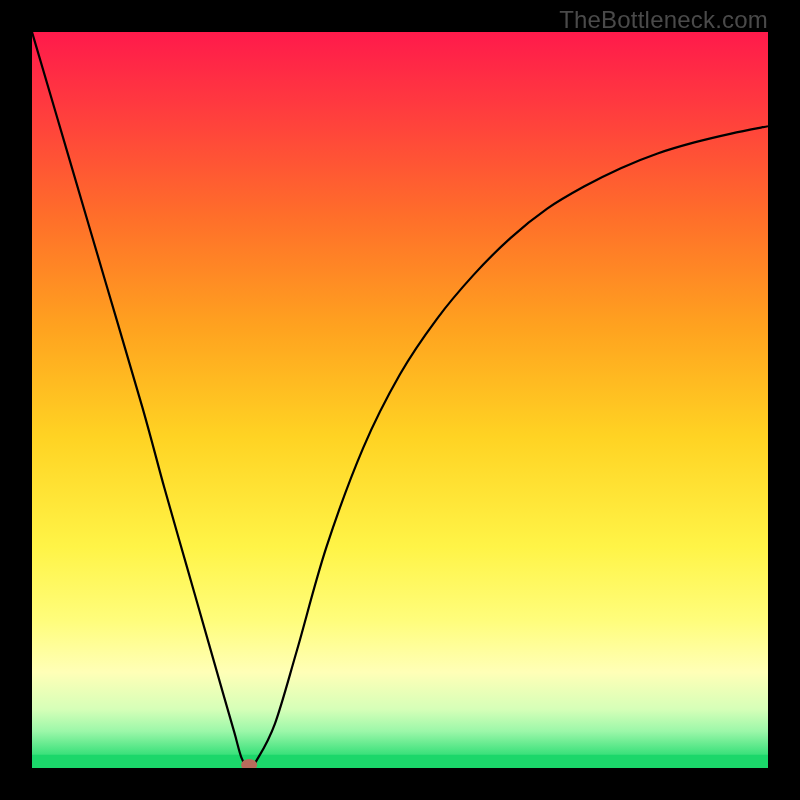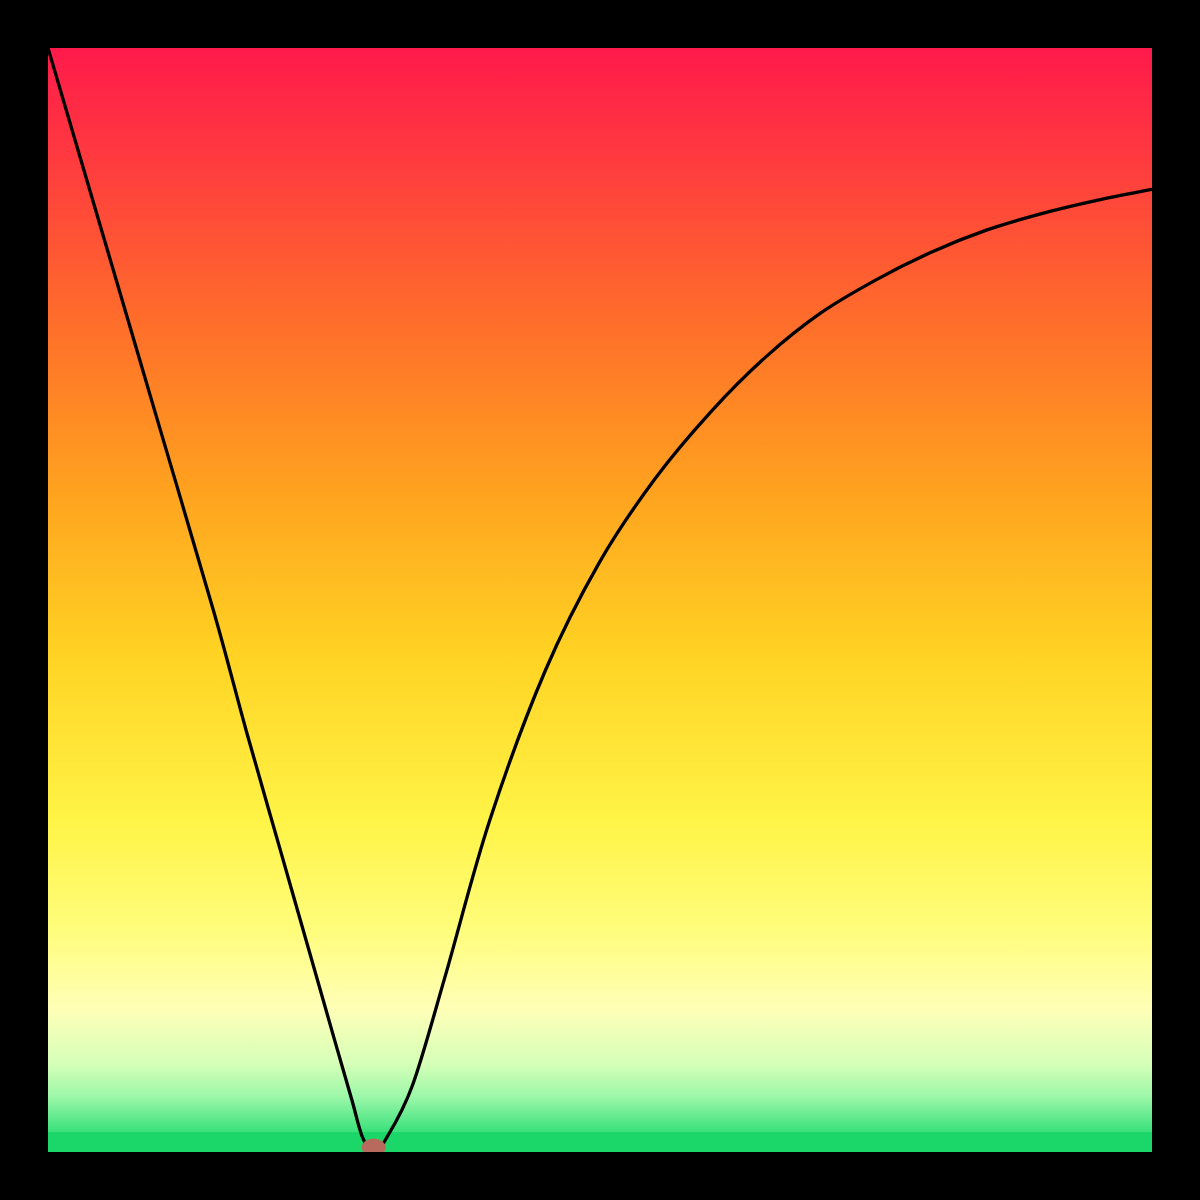--- a/index.html
+++ b/index.html
@@ -33,20 +33,21 @@
     font-weight: 500;
     letter-spacing: 0.2px;
   }
   svg { display: block; }
 </style>
 </head>
 <body>
 
 <div class="frame">
 
+  <div class="watermark">TheBottleneck.com</div>
 
   <div class="plot-area">
     <svg id="plot-svg" width="736" height="736" viewBox="0 0 736 736" preserveAspectRatio="none">
       <defs>
         <linearGradient id="bg-grad" x1="0" y1="0" x2="0" y2="1">
             <stop offset="0%" stop-color="#ff1a4b"></stop>
             <stop offset="10%" stop-color="#ff3a3f"></stop>
             <stop offset="25%" stop-color="#ff6e2a"></stop>
             <stop offset="40%" stop-color="#ffa21f"></stop>
             <stop offset="55.00000000000001%" stop-color="#ffd323"></stop>

